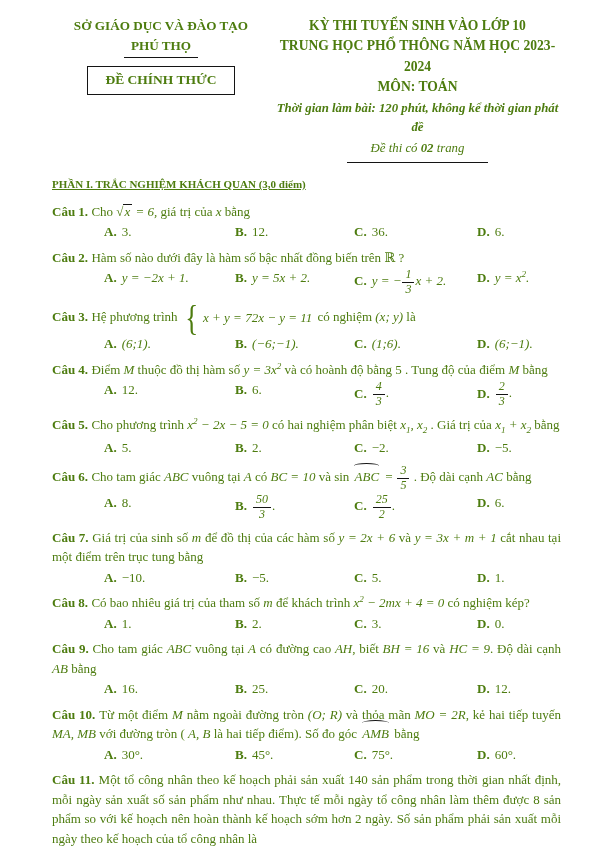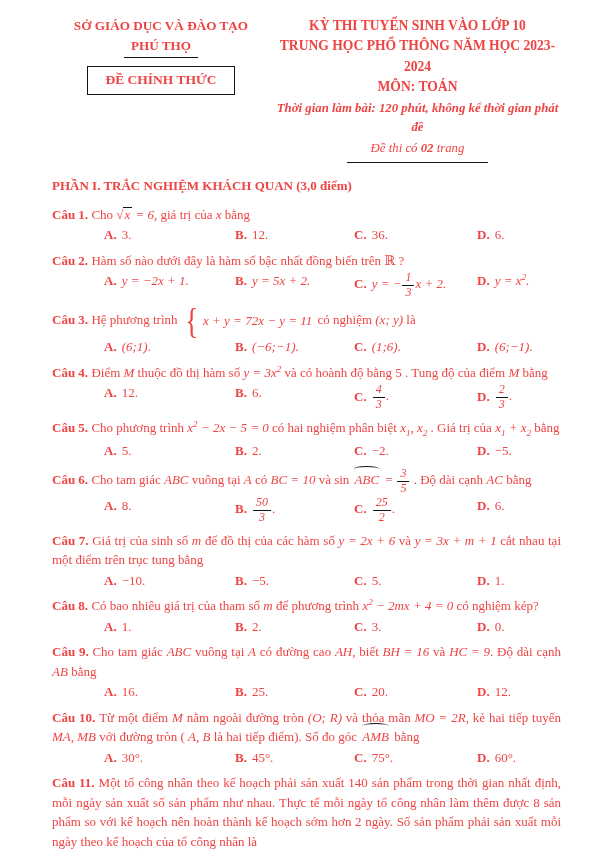--- a/index.html
+++ b/index.html
@@ -1,39 +1,39 @@
 <!DOCTYPE html>
 <html><head>
 <meta charset="utf-8">
 <style>
   html,body { margin:0; padding:0; background:#fff; }
   .page {
     position:relative; width:601px; height:849px; background:#fff;
     font-family:"Liberation Serif","DejaVu Serif",serif;
-    color:#ef4444; box-sizing:border-box;
+    color:#4d7c0f; box-sizing:border-box;
     padding:16px 40px 0 52px; overflow:hidden;
     font-size:13px; line-height:1.5;
   }
   
   .hdr { display:flex; align-items:flex-start; }
   .hdr-left { width:218px; text-align:center; font-weight:bold; flex:none; }
   .hdr-left .l1 { font-size:13.2px; }
   .hdr-left .l2 { display:inline-block; font-size:13.2px; border-bottom:1.5px solid #141414; padding:0 7px 1px; }
   .stamp-box { display:inline-block; border:1.7px solid #141414; padding:3px 17px 4px; margin-top:8px; font-size:13.5px; font-weight:bold; }
   .hdr-right { flex:1; text-align:center; margin-left:4px; }
   .hdr-right .r1 { font-weight:bold; font-size:13.6px; }
   .hdr-right .r2 { font-weight:bold; font-size:13.6px; }
   .hdr-right .r3 { font-weight:bold; font-size:13.6px; }
   .hdr-right .r4 { font-style:italic; font-weight:bold; font-size:12.8px; margin-top:1px; }
   .hdr-right .r5wrap { margin-top:1px; }
   .hdr-right .r5 { display:inline-block; font-style:italic; font-size:12.8px; border-bottom:1.6px solid #141414; padding:0 24px 4px; }
   .r5 b { font-style:italic; }
   
   .instruction { text-align:center; font-style:italic; margin-top:11px; font-size:13px; }
-  .section-title { font-weight:bold; font-size:13px; margin-top:13px; margin-bottom:9px; }
+  .section-title { font-weight:bold; font-size:11px; margin-top:13px; margin-bottom:9px;text-decoration:underline; }
   
   .question { margin-bottom:6px; }
   .q-stem { text-align:justify; }
   .qnum { font-weight:bold; }
   .opts { display:grid; grid-template-columns:131px 119px 123px auto; padding-left:52px; margin-top:1px; }
   .opt { white-space:nowrap; }
   .opt .lbl { font-weight:bold; margin-right:5px; }
   
   .m { font-style:italic; }
   .m sup, .m sub { font-size:0.7em; }
@@ -140,21 +140,21 @@
       <div class="question">
         <div class="q-stem"><span class="qnum">Câu 7. </span><span class="txt">Giá trị của sinh số </span><span class="m">m</span><span class="txt"> để đồ thị của các hàm số </span><span class="m">y = 2x + 6</span><span class="txt"> và </span><span class="m">y = 3x + m + 1</span><span class="txt"> cắt nhau tại một điểm trên trục tung bằng</span></div>
         <div class="opts">
           <div class="opt"><span class="lbl">A.</span><span class="txt">−10.</span></div>
           <div class="opt"><span class="lbl">B.</span><span class="txt">−5.</span></div>
           <div class="opt"><span class="lbl">C.</span><span class="txt">5.</span></div>
           <div class="opt"><span class="lbl">D.</span><span class="txt">1.</span></div>
         </div>
       </div>
       <div class="question">
-        <div class="q-stem"><span class="qnum">Câu 8. </span><span class="txt">Có bao nhiêu giá trị của tham số </span><span class="m">m</span><span class="txt"> để phương trình </span><span class="m">x<sup>2</sup> − 2mx + 4 = 0</span><span class="txt"> có nghiệm kép?</span></div>
+        <div class="q-stem"><span class="qnum">Câu 8. </span><span class="txt">Có bao nhiêu giá trị của tham số </span><span class="m">m</span><span class="txt"> để khách trình </span><span class="m">x<sup>2</sup> − 2mx + 4 = 0</span><span class="txt"> có nghiệm kép?</span></div>
         <div class="opts">
           <div class="opt"><span class="lbl">A.</span><span class="txt">1.</span></div>
           <div class="opt"><span class="lbl">B.</span><span class="txt">2.</span></div>
           <div class="opt"><span class="lbl">C.</span><span class="txt">3.</span></div>
           <div class="opt"><span class="lbl">D.</span><span class="txt">0.</span></div>
         </div>
       </div>
       <div class="question">
         <div class="q-stem"><span class="qnum">Câu 9. </span><span class="txt">Cho tam giác </span><span class="m">ABC</span><span class="txt"> vuông tại </span><span class="m">A</span><span class="txt"> có đường cao </span><span class="m">AH</span><span class="txt">, biết </span><span class="m">BH = 16</span><span class="txt"> và </span><span class="m">HC = 9</span><span class="txt">. Độ dài cạnh </span><span class="m">AB</span><span class="txt"> bằng</span></div>
         <div class="opts">

